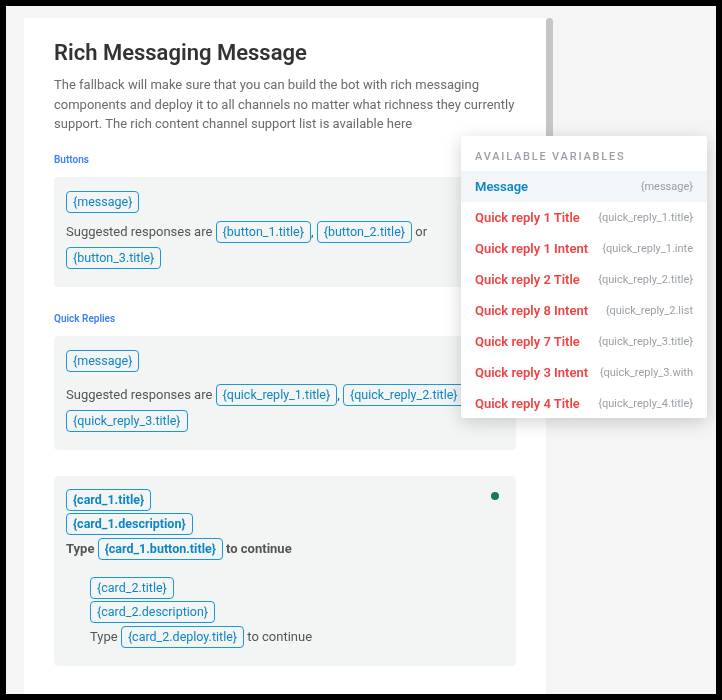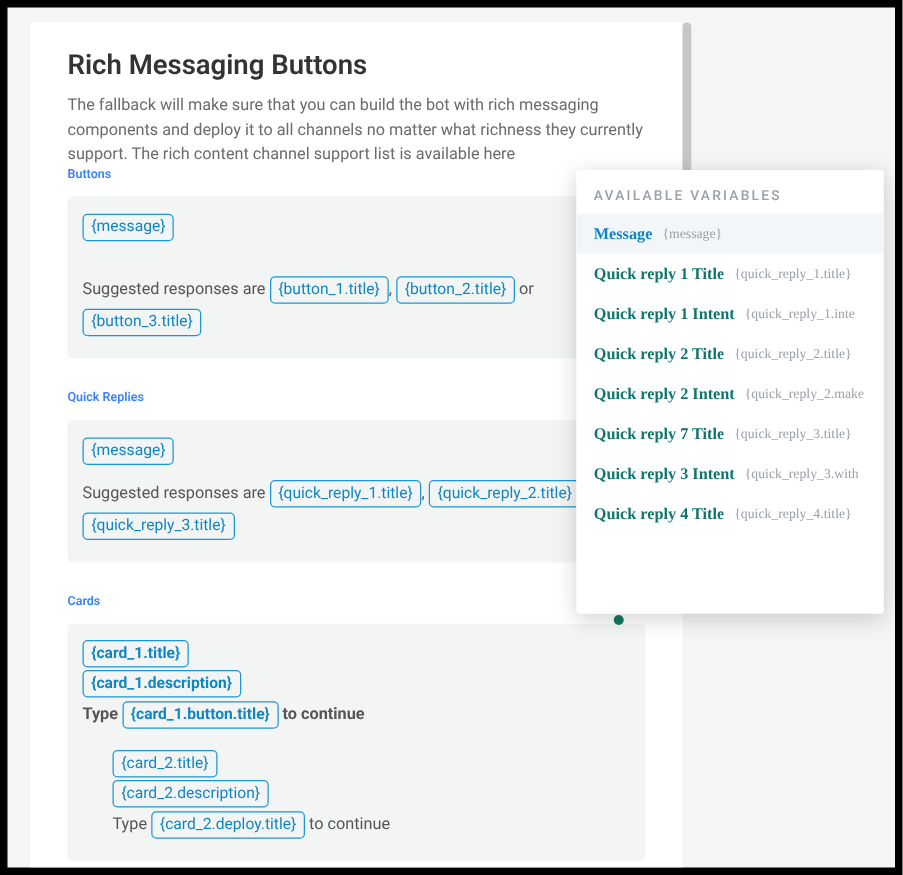--- a/index.html
+++ b/index.html
@@ -33,20 +33,21 @@
     .page-title {
       font-size: 22px;
       font-weight: 600;
       color: #333;
       margin-bottom: 10px;
     }
     .page-desc {
       font-size: 13px;
       color: #6b6b6b;
       line-height: 1.5;
+      margin-bottom: 20px;
     }
     .section-title {
       font-size: 10px;
       font-weight: 600;
       color: #3b82f6;
       margin-bottom: 12px;
     }
     .code-block {
       background: #f3f5f5;
       border-radius: 4px;
@@ -75,45 +76,45 @@
       width: 7px;
       height: 150px;
       background: #c6c6c6;
       border-radius: 4px;
     }
     .popover {
       position: absolute;
       top: 130px;
       left: 455px;
       width: 246px;
-      height: 355px;
+      height: 282px;
       background: #fff;
       border-radius: 3px;
       box-shadow: 0 4px 18px rgba(0,0,0,0.18);
       overflow: hidden;
     }
     .popover-title {
       font-size: 11px;
       letter-spacing: 1.8px;
       color: #9aa0a6;
       padding: 14px 14px 8px 14px;
       font-weight: 500;
     }
     .var-row {
       display: flex;
+      justify-content: space-between;
       align-items: center;
       padding: 8px 14px;
       font-size: 13px;
       cursor: pointer;
-      font-family: Liberation Serif, serif;
     }
     .var-row.active { background: #f2f6f8; }
     .var-label {
       font-weight: 600;
-      color: #0f766e;
+      color: #ef4444;
       white-space: nowrap;
       overflow: hidden;
     }
     .var-row.active .var-label { color: #0f86c4; }
     .var-token {
       font-size: 11px;
       color: #9aa0a6;
       white-space: nowrap;
       overflow: hidden;
       margin-left: 8px;
@@ -128,44 +129,43 @@
       top: 486px;
     }
   </style>
 </head>
 <body>
 
 <div class="outer">
 
   <div class="panel">
 
-    <h1 class="page-title">Rich Messaging Buttons</h1>
+    <h1 class="page-title">Rich Messaging Message</h1>
     <p class="page-desc">The fallback will make sure that you can build the bot with rich messaging components and deploy it to all channels no matter what richness they currently support. The rich content channel support list is available here</p>
 
     <h2 class="section-title">Buttons</h2>
     <div class="code-block">
       <div class="row">
         <span class="token">{message}</span>
       </div>
-      <div class="row" style="margin-top:24px;">
+      <div class="row" style="margin-top:4px;">
         <span>Suggested responses are </span><span class="token">{button_1.title}</span><span>, </span><span class="token">{button_2.title}</span><span> or </span><br><span class="token">{button_3.title}</span>
       </div>
     </div>
 
     <h2 class="section-title">Quick Replies</h2>
     <div class="code-block">
       <div class="row">
         <span class="token">{message}</span>
       </div>
       <div class="row" style="margin-top:8px;">
         <span>Suggested responses are </span><span class="token">{quick_reply_1.title}</span><span>, </span><span class="token">{quick_reply_2.title}</span><span> {or </span><br><span class="token">{quick_reply_3.title}</span>
       </div>
     </div>
 
-    <h2 class="section-title">Cards</h2>
     <div class="code-block" style="margin-bottom:0;">
       <div class="row" style="line-height:1.9;font-weight:bold;">
         <span class="token">{card_1.title}</span><br>
         <span class="token">{card_1.description}</span><br>
         <span>Type </span><span class="token">{card_1.button.title}</span><span> to continue</span>
       </div>
       <div class="row" style="margin-top:14px; line-height:1.9;margin-left:24px;">
         <span class="token">{card_2.title}</span><br>
         <span class="token">{card_2.description}</span><br>
         <span>Type </span><span class="token">{card_2.deploy.title}</span><span> to continue</span>
@@ -191,22 +191,22 @@
         </div>
         <div class="var-row">
           <span class="var-label">Quick reply 1 Intent</span>
           <span class="var-token">{quick_reply_1.inte</span>
         </div>
         <div class="var-row">
           <span class="var-label">Quick reply 2 Title</span>
           <span class="var-token">{quick_reply_2.title}</span>
         </div>
         <div class="var-row">
-          <span class="var-label">Quick reply 2 Intent</span>
-          <span class="var-token">{quick_reply_2.make</span>
+          <span class="var-label">Quick reply 8 Intent</span>
+          <span class="var-token">{quick_reply_2.list</span>
         </div>
         <div class="var-row">
           <span class="var-label">Quick reply 7 Title</span>
           <span class="var-token">{quick_reply_3.title}</span>
         </div>
         <div class="var-row">
           <span class="var-label">Quick reply 3 Intent</span>
           <span class="var-token">{quick_reply_3.with</span>
         </div>
         <div class="var-row">

